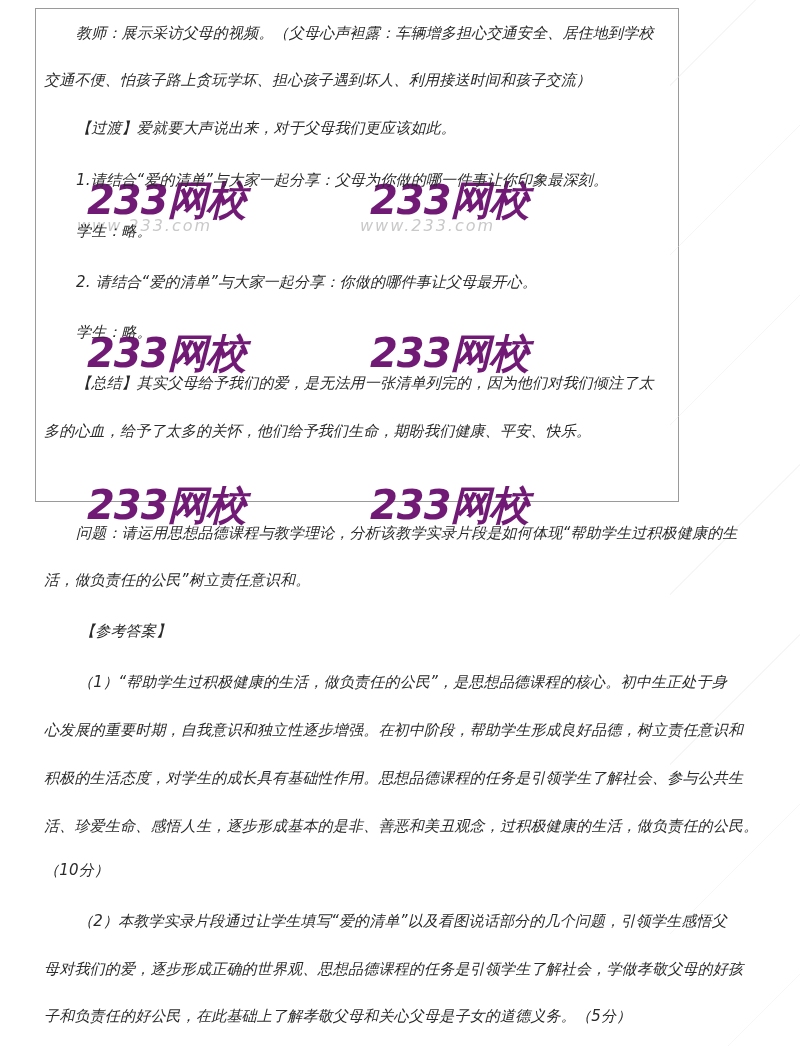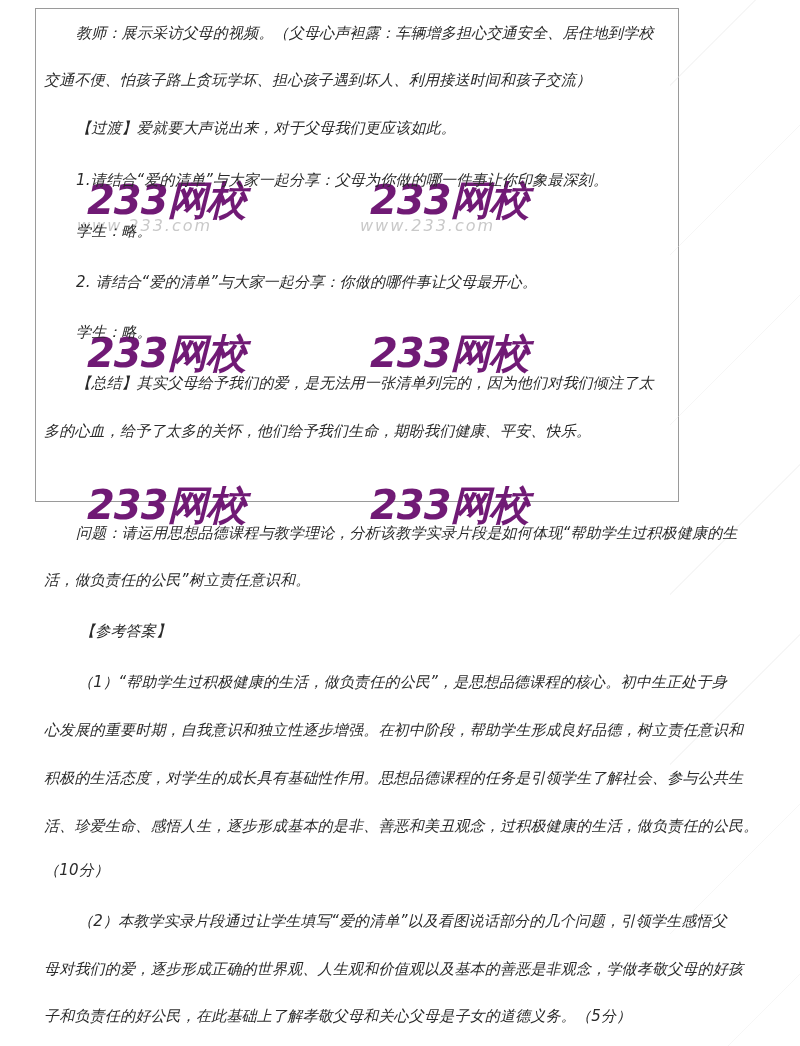--- a/index.html
+++ b/index.html
@@ -77,15 +77,15 @@
 
   <div class="line" style="left:80px;top:621px;">【参考答案】</div>
 
   <div class="line" style="left:78px;top:672px;">（1）“帮助学生过积极健康的生活，做负责任的公民”，是思想品德课程的核心。初中生正处于身</div>
   <div class="line" style="left:44px;top:720px;">心发展的重要时期，自我意识和独立性逐步增强。在初中阶段，帮助学生形成良好品德，树立责任意识和</div>
   <div class="line" style="left:44px;top:768px;">积极的生活态度，对学生的成长具有基础性作用。思想品德课程的任务是引领学生了解社会、参与公共生</div>
   <div class="line" style="left:44px;top:816px;">活、珍爱生命、感悟人生，逐步形成基本的是非、善恶和美丑观念，过积极健康的生活，做负责任的公民。</div>
   <div class="line" style="left:44px;top:860px;">（10分）</div>
 
   <div class="line" style="left:78px;top:911px;">（2）本教学实录片段通过让学生填写“爱的清单”以及看图说话部分的几个问题，引领学生感悟父</div>
-  <div class="line" style="left:44px;top:959px;">母对我们的爱，逐步形成正确的世界观、人生观和价值观以及基本的善恶是非观念，学做孝敬父母的好孩</div>
+  <div class="line" style="left:44px;top:959px;">母对我们的爱，逐步形成正确的世界观、思想品德课程的任务是引领学生了解社会，学做孝敬父母的好孩</div>
   <div class="line" style="left:44px;top:1006px;">子和负责任的好公民，在此基础上了解孝敬父母和关心父母是子女的道德义务。（5分）</div>
 </div>
 
 </body></html>

